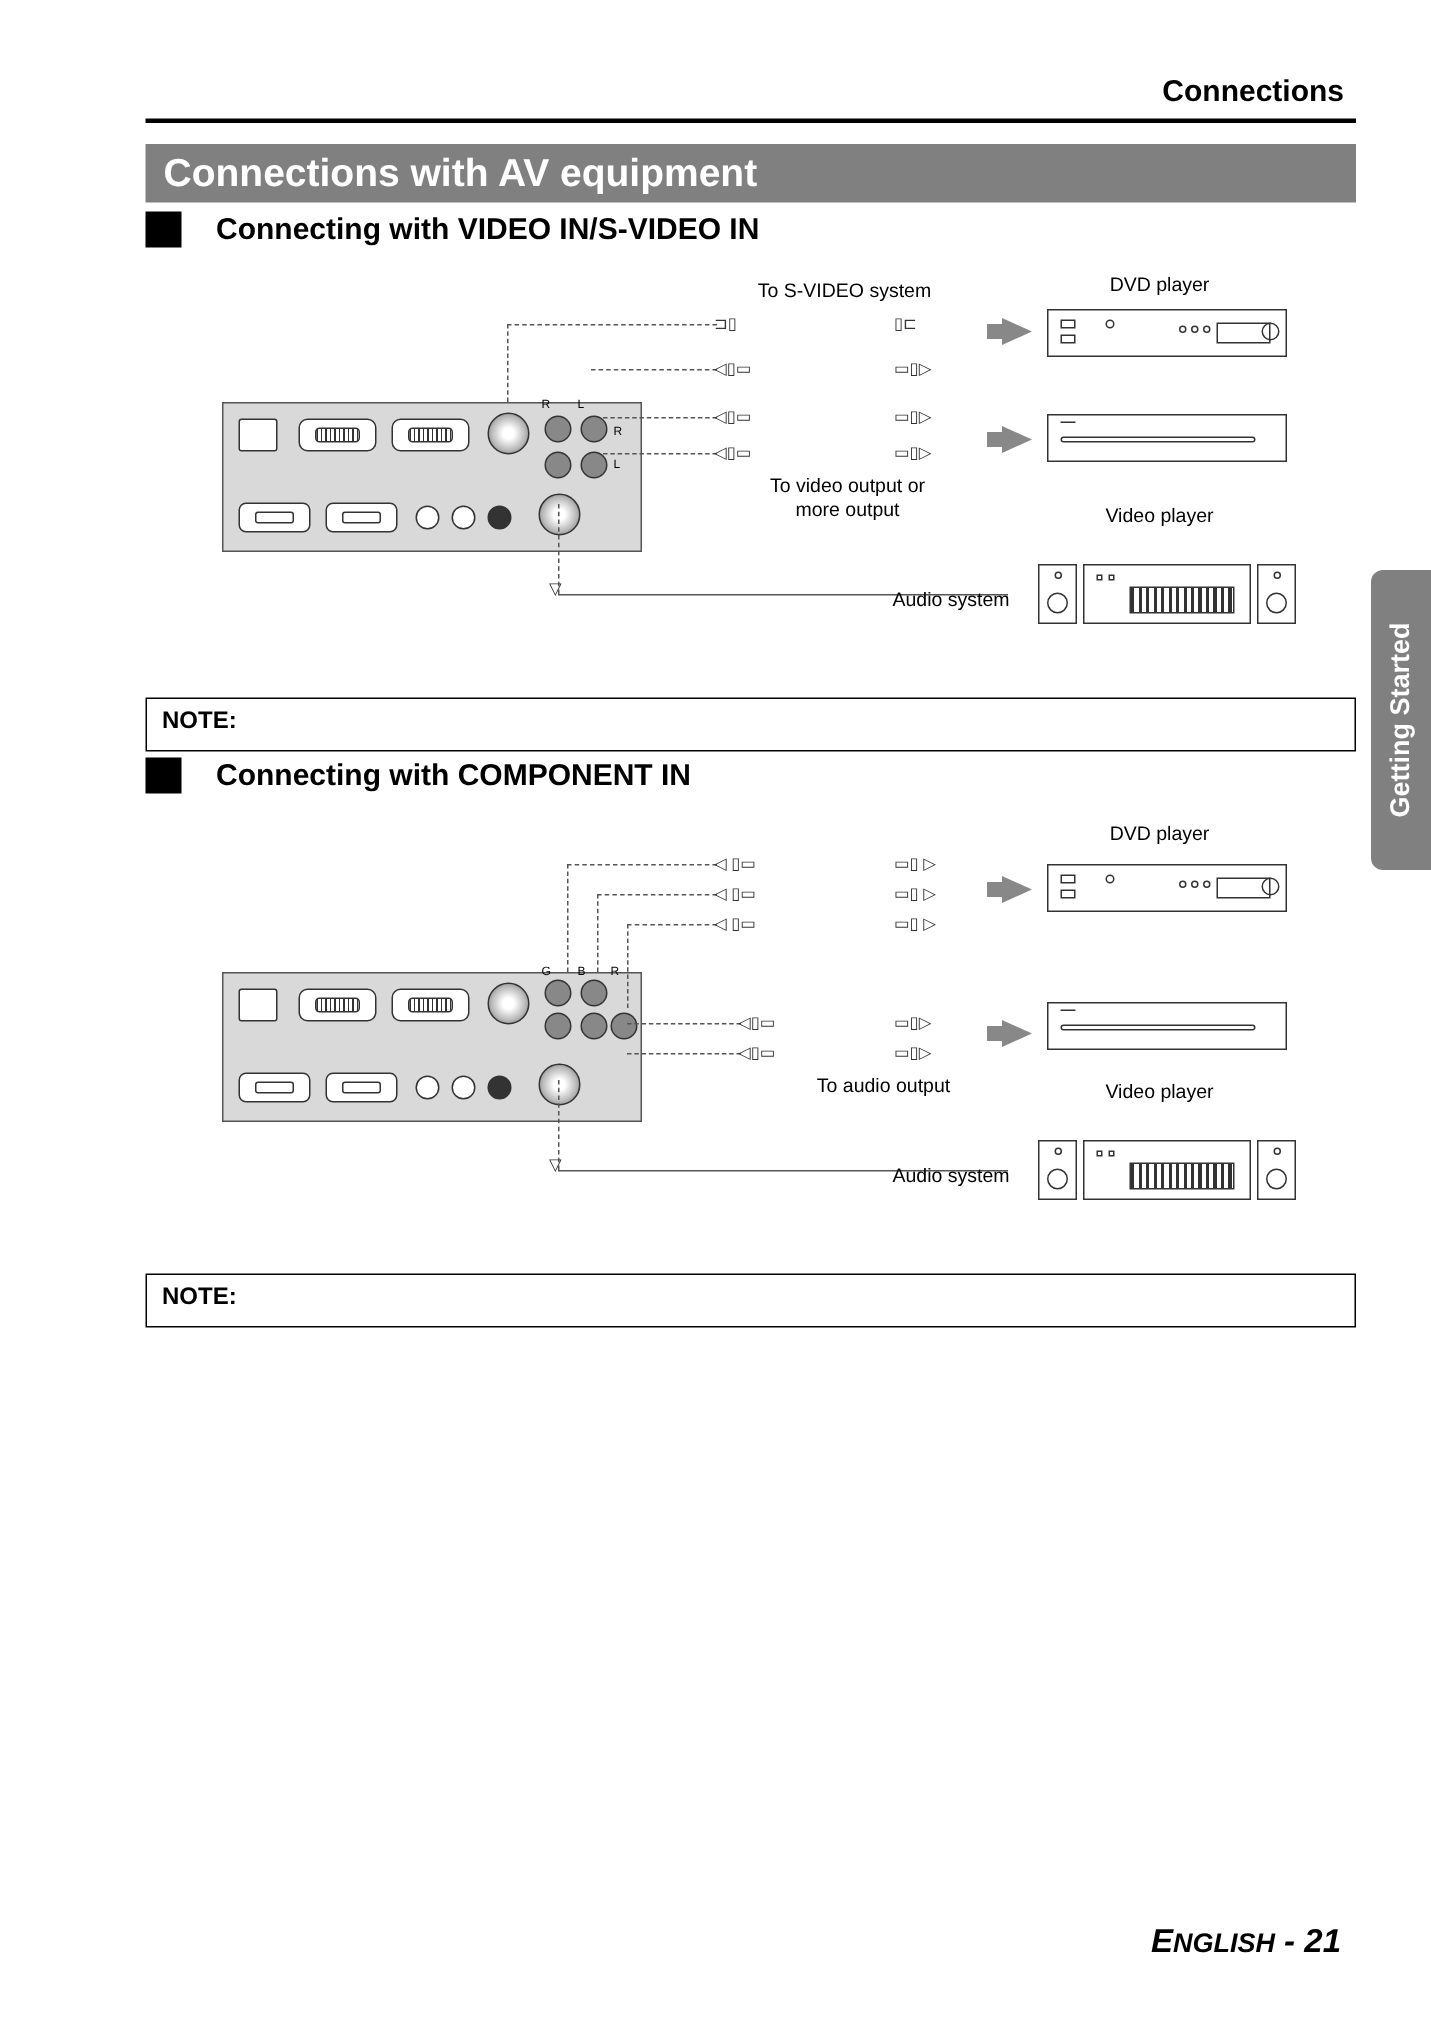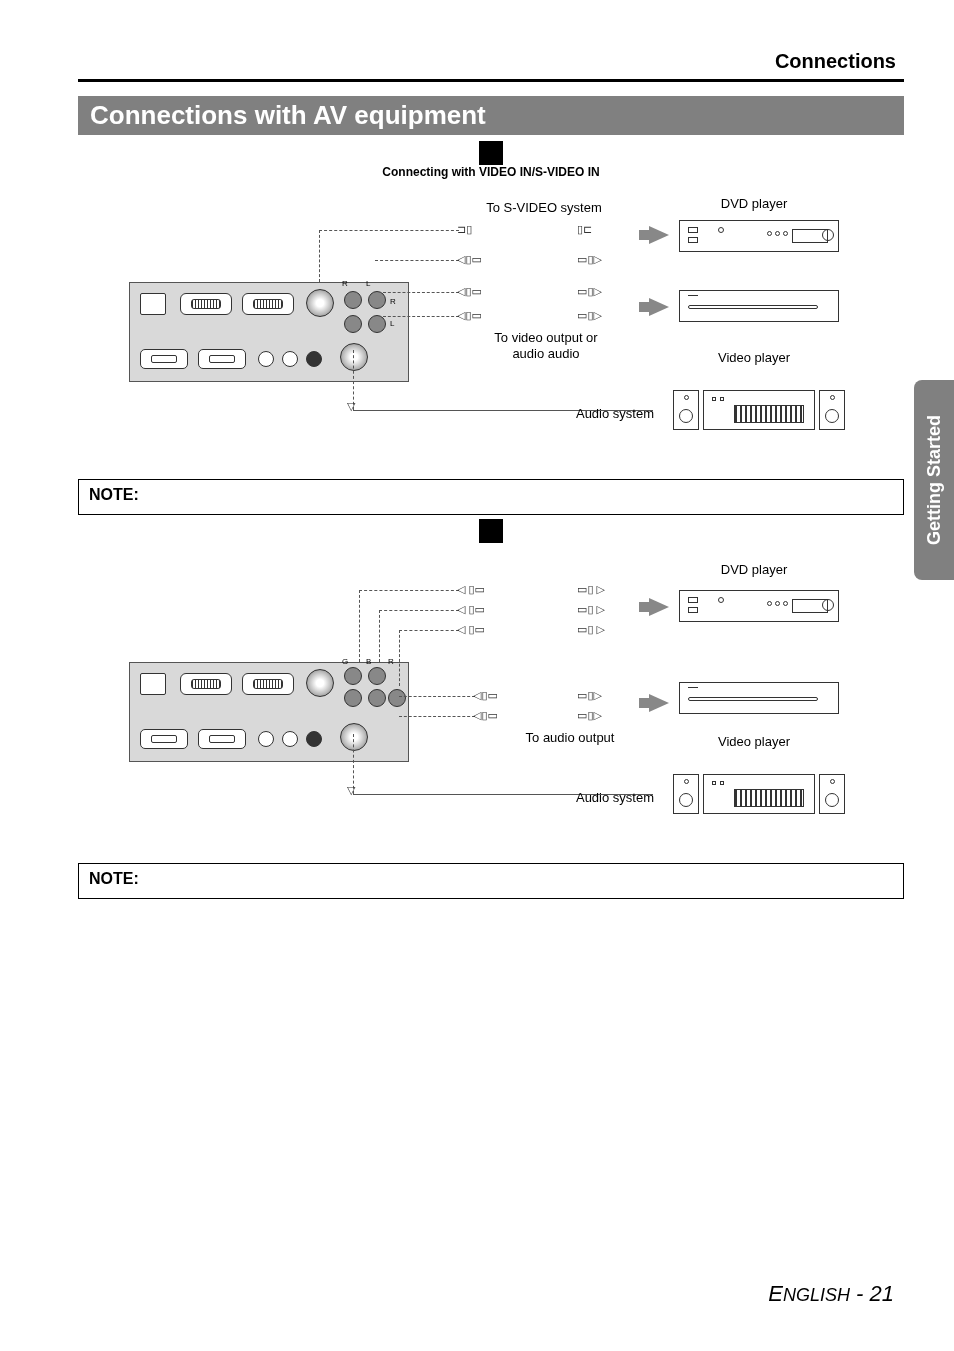--- a/index.html
+++ b/index.html
@@ -8,20 +8,21 @@
     background: #fff;
     width: 954px;
     height: 1351px;
     position: relative;
     color: #000;
   }
   .page {
     padding: 50px 50px 40px 78px;
     position: relative;
     height: 100%;
+    margin-left: 19px;
   }
   .header-right {
     text-align: right;
     font-weight: bold;
     font-size: 20px;
     padding-right: 8px;
     margin-bottom: 6px;
   }
   .hr-thick {
     border: none;
@@ -32,25 +33,24 @@
     background: #808080;
     color: #fff;
     font-weight: bold;
     font-size: 26px;
     padding: 4px 12px;
     margin-bottom: 6px;
   }
   .subheading {
     display: flex;
     align-items: center;
-    gap: 0;
+    gap: 23px;
     margin: 6px 0 10px 0;
     font-weight: bold;
-    font-size: 12px;
-    flex-direction: column;
+    font-size: 20px;
   }
   .blackbox {
     width: 24px;
     height: 24px;
     background: #000;
     flex: 0 0 24px;
   }
   .diagram-area {
     border: 1px solid #fff;
     height: 280px;
@@ -166,20 +166,21 @@
     writing-mode: vertical-rl;
     transform: rotate(180deg);
     border-radius: 0 8px 8px 0;
   }
   .footer {
     position: absolute;
     bottom: 44px;
     right: 60px;
     font-style: italic;
     font-size: 22px;
+    font-weight: bold;
   }
   .footer .sm { font-size: 18px; }
   .dvd-details .d1{position:absolute;left:8px;top:6px;width:10px;height:6px;border:1px solid #333;}
   .dvd-details .d2{position:absolute;left:8px;top:16px;width:10px;height:6px;border:1px solid #333;}
   .dvd-details .d3{position:absolute;left:38px;top:6px;width:6px;height:6px;border:1px solid #333;border-radius:50%;}
   .dvd-details .d4{position:absolute;right:10px;top:8px;width:36px;height:14px;border:1px solid #333;}
   .dvd-details .d5{position:absolute;right:50px;top:10px;width:5px;height:5px;border:1px solid #333;border-radius:50%;}
   .dvd-details .d6{position:absolute;right:58px;top:10px;width:5px;height:5px;border:1px solid #333;border-radius:50%;}
   .dvd-details .d7{position:absolute;right:66px;top:10px;width:5px;height:5px;border:1px solid #333;border-radius:50%;}
   .dvd-details .d8{position:absolute;right:4px;top:8px;width:12px;height:12px;border:1px solid #333;border-radius:50%;}
@@ -248,21 +249,21 @@
     <div class="plug" style="left:378px;top:63px;">◁▯▭</div>
     <div class="plug" style="left:378px;top:95px;">◁▯▭</div>
     <div class="plug" style="left:378px;top:119px;">◁▯▭</div>
     <div class="plug" style="left:498px;top:33px;">▯⊏</div>
     <div class="plug" style="left:498px;top:63px;">▭▯▷</div>
     <div class="plug" style="left:498px;top:95px;">▭▯▷</div>
     <div class="plug" style="left:498px;top:119px;">▭▯▷</div>
     <div class="plug" style="left:268px;top:210px;">▽</div>
 
     <div class="lbl" style="left:400px;top:10px;width:130px;">To S-VIDEO system</div>
-    <div class="lbl" style="left:402px;top:140px;width:130px;">To video output or audio audio</div>
+    <div class="lbl" style="left:402px;top:140px;width:130px;">To video output or more output</div>
     <div class="lbl" style="left:610px;top:6px;width:130px;">DVD player</div>
     <div class="lbl" style="left:610px;top:160px;width:130px;">Video player</div>
     <div class="lbl" style="left:486px;top:216px;width:100px;">Audio system</div>
 
     <div class="arrow-right" style="left:570px;top:36px;"></div>
     <div class="arrow-right" style="left:570px;top:108px;"></div>
 
     <div class="dvd-box dvd-details" style="left:600px;top:30px;">
       <span class="d1"></span>
         <span class="d2"></span>
@@ -291,20 +292,21 @@
         <span class="spk-hole"></span>
       </div>
   </div>
 
   <div class="note-box">
     <div class="note-title">NOTE:</div>
   </div>
 
   <div class="subheading" style="margin-top:4px;">
     <span class="blackbox"></span>
+    <span>Connecting with COMPONENT IN</span>
   </div>
 
   <div class="diagram-area" style="height:300px;">
     <div class="device-panel" style="left:50px;top:108px;width:280px;height:100px;">
       <div class="port-rect" style="left:10px;top:10px;width:26px;height:22px;"></div>
       <div class="port-rect" style="left:50px;top:10px;width:52px;height:22px;border-radius:6px;">
         <div style="position:absolute;left:10px;top:5px;width:30px;height:10px;border:1px solid #333;border-radius:3px;background:repeating-linear-gradient(90deg,#333 0 1px,transparent 1px 3px);"></div>
       </div>
       <div class="port-rect" style="left:112px;top:10px;width:52px;height:22px;border-radius:6px;">
         <div style="position:absolute;left:10px;top:5px;width:30px;height:10px;border:1px solid #333;border-radius:3px;background:repeating-linear-gradient(90deg,#333 0 1px,transparent 1px 3px);"></div>

